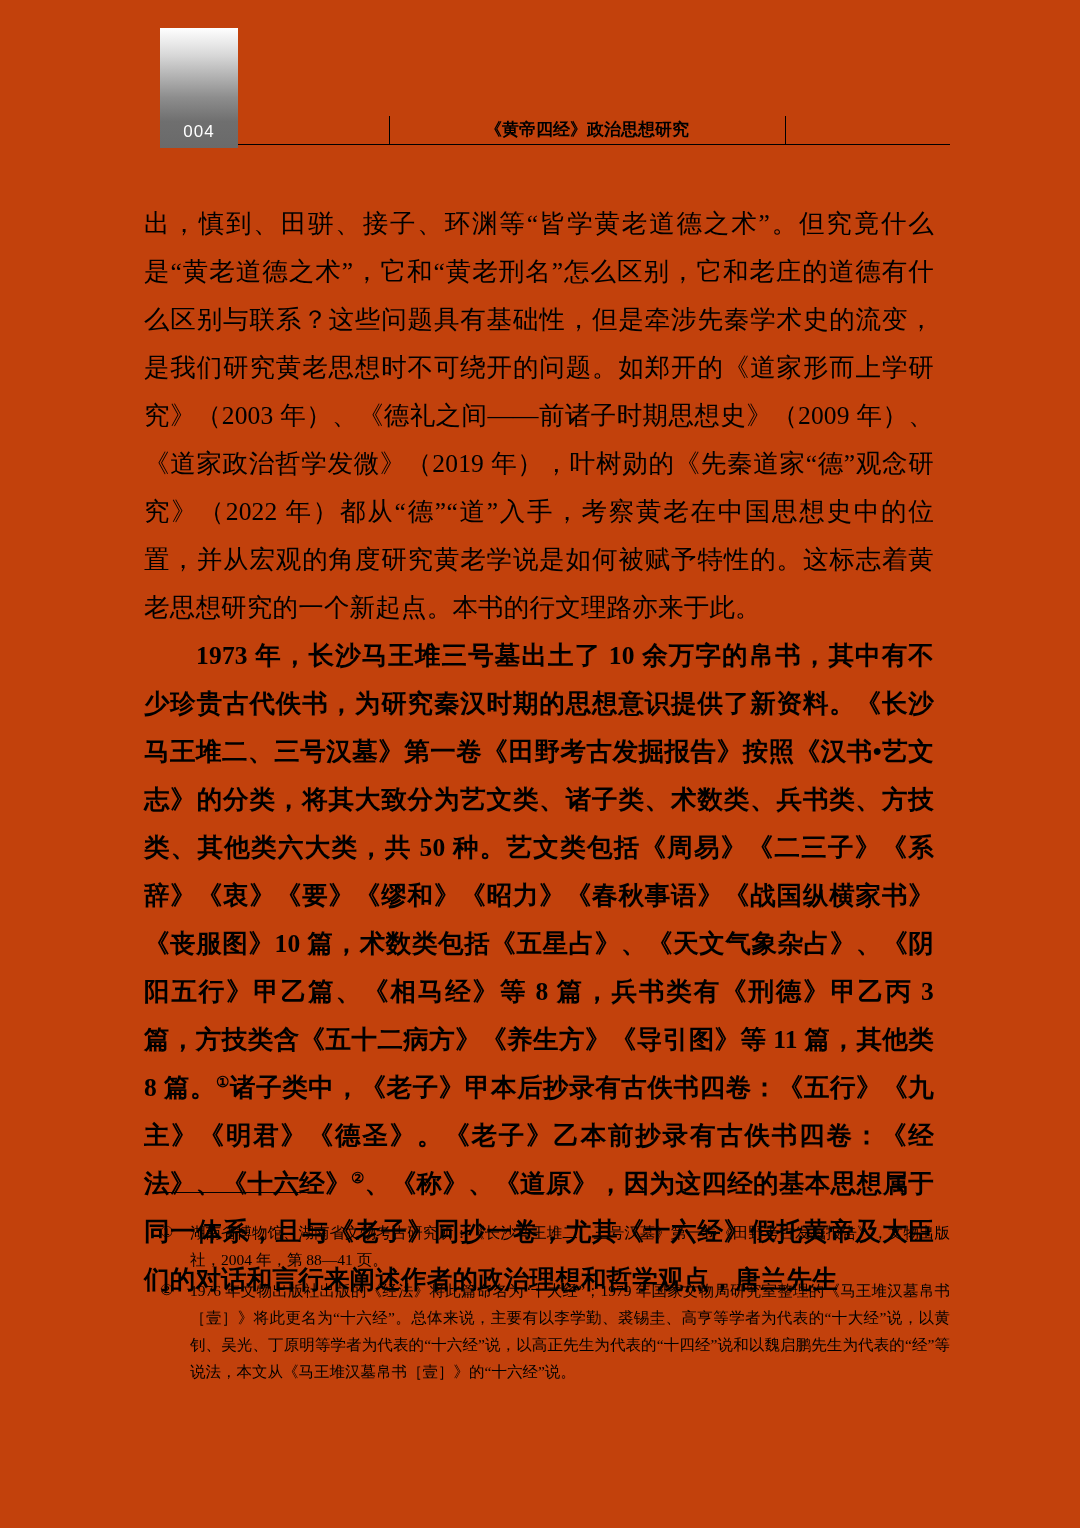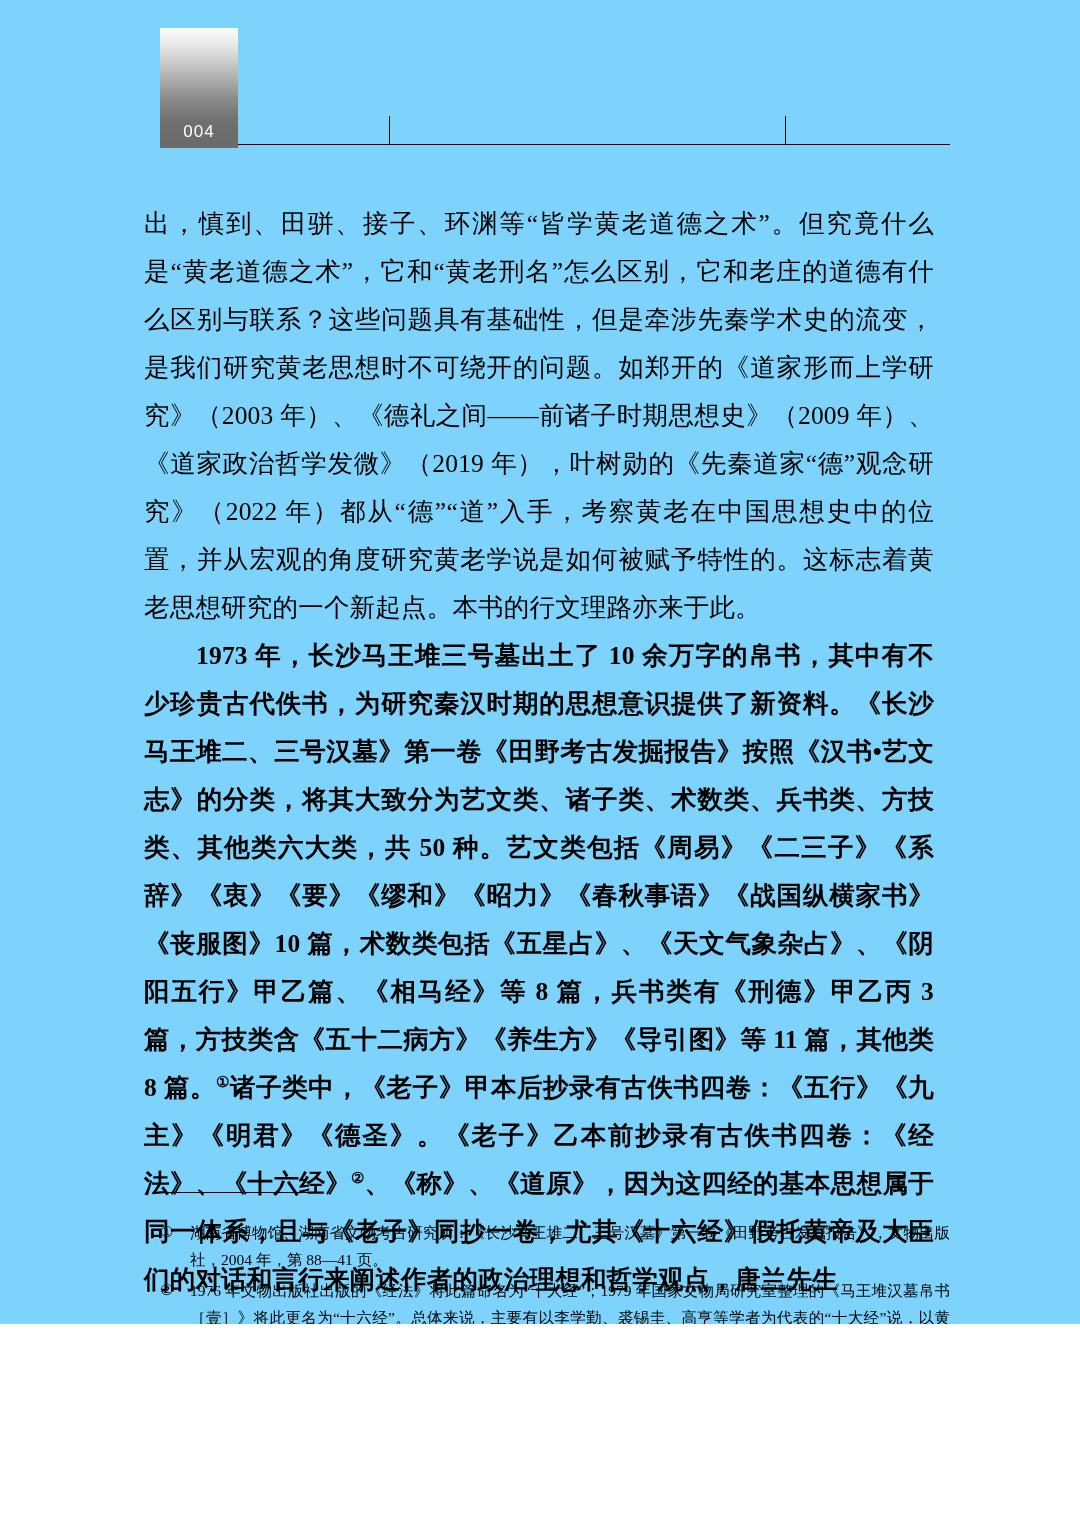--- a/index.html
+++ b/index.html
@@ -3,22 +3,22 @@
 <meta charset="utf-8">
 <style>
   html, body {
     margin: 0;
     padding: 0;
     background: #ffffff;
   }
   .page {
     position: relative;
     width: 1080px;
-    height: 1324px;
-    background: #7dd3fc;
+    height: 1528px;
+    background: #c2410c;
     font-family: "Liberation Serif", "DejaVu Serif", serif;
     color: #000000;
     overflow: hidden;
   }
 
   
   .header {
     position: absolute;
     top: 28px;
     left: 160px;
@@ -143,20 +143,21 @@
 
 <div class="page">
 
   <div class="header">
     <div class="folio-box">
       <div class="folio-num">004</div>
     </div>
     <div class="header-tick-left"></div>
     <div class="header-tick-right"></div>
     <div class="header-rule"></div>
+    <div class="running-title">《黄帝四经》政治思想研究</div>
   </div>
 
   <div class="body">
     <p class="para">出，慎到、田骈、接子、环渊等“皆学黄老道德之术”。但究竟什么是“黄老道德之术”，它和“黄老刑名”怎么区别，它和老庄的道德有什么区别与联系？这些问题具有基础性，但是牵涉先秦学术史的流变，是我们研究黄老思想时不可绕开的问题。如郑开的《道家形而上学研究》（2003 年）、《德礼之间——前诸子时期思想史》（2009 年）、《道家政治哲学发微》（2019 年），叶树勋的《先秦道家“德”观念研究》（2022 年）都从“德”“道”入手，考察黄老在中国思想史中的位置，并从宏观的角度研究黄老学说是如何被赋予特性的。这标志着黄老思想研究的一个新起点。本书的行文理路亦来于此。</p>
     <p class="para indent"><span>1973 年，长沙马王堆三号墓出土了 10 余万字的帛书，其中有不少珍贵古代佚书，为研究秦汉时期的思想意识提供了新资料。《长沙马王堆二、三号汉墓》第一卷《田野考古发掘报告》按照《汉书•艺文志》的分类，将其大致分为艺文类、诸子类、术数类、兵书类、方技类、其他类六大类，共 50 种。艺文类包括《周易》《二三子》《系辞》《衷》《要》《缪和》《昭力》《春秋事语》《战国纵横家书》《丧服图》10 篇，术数类包括《五星占》、《天文气象杂占》、《阴阳五行》甲乙篇、《相马经》等 8 篇，兵书类有《刑德》甲乙丙 3 篇，方技类含《五十二病方》《养生方》《导引图》等 11 篇，其他类 8 篇。</span><sup class="fn">①</sup><span>诸子类中，《老子》甲本后抄录有古佚书四卷：《五行》《九主》《明君》《德圣》。《老子》乙本前抄录有古佚书四卷：《经法》、《十六经》</span><sup class="fn">②</sup><span>、《称》、《道原》，因为这四经的基本思想属于同一体系，且与《老子》同抄一卷，尤其《十六经》假托黄帝及大臣们的对话和言行来阐述作者的政治理想和哲学观点，唐兰先生</span></p>
   </div>
 
   <div class="footnotes">
     <div class="fn-rule"></div>
     <div class="fn-item">

